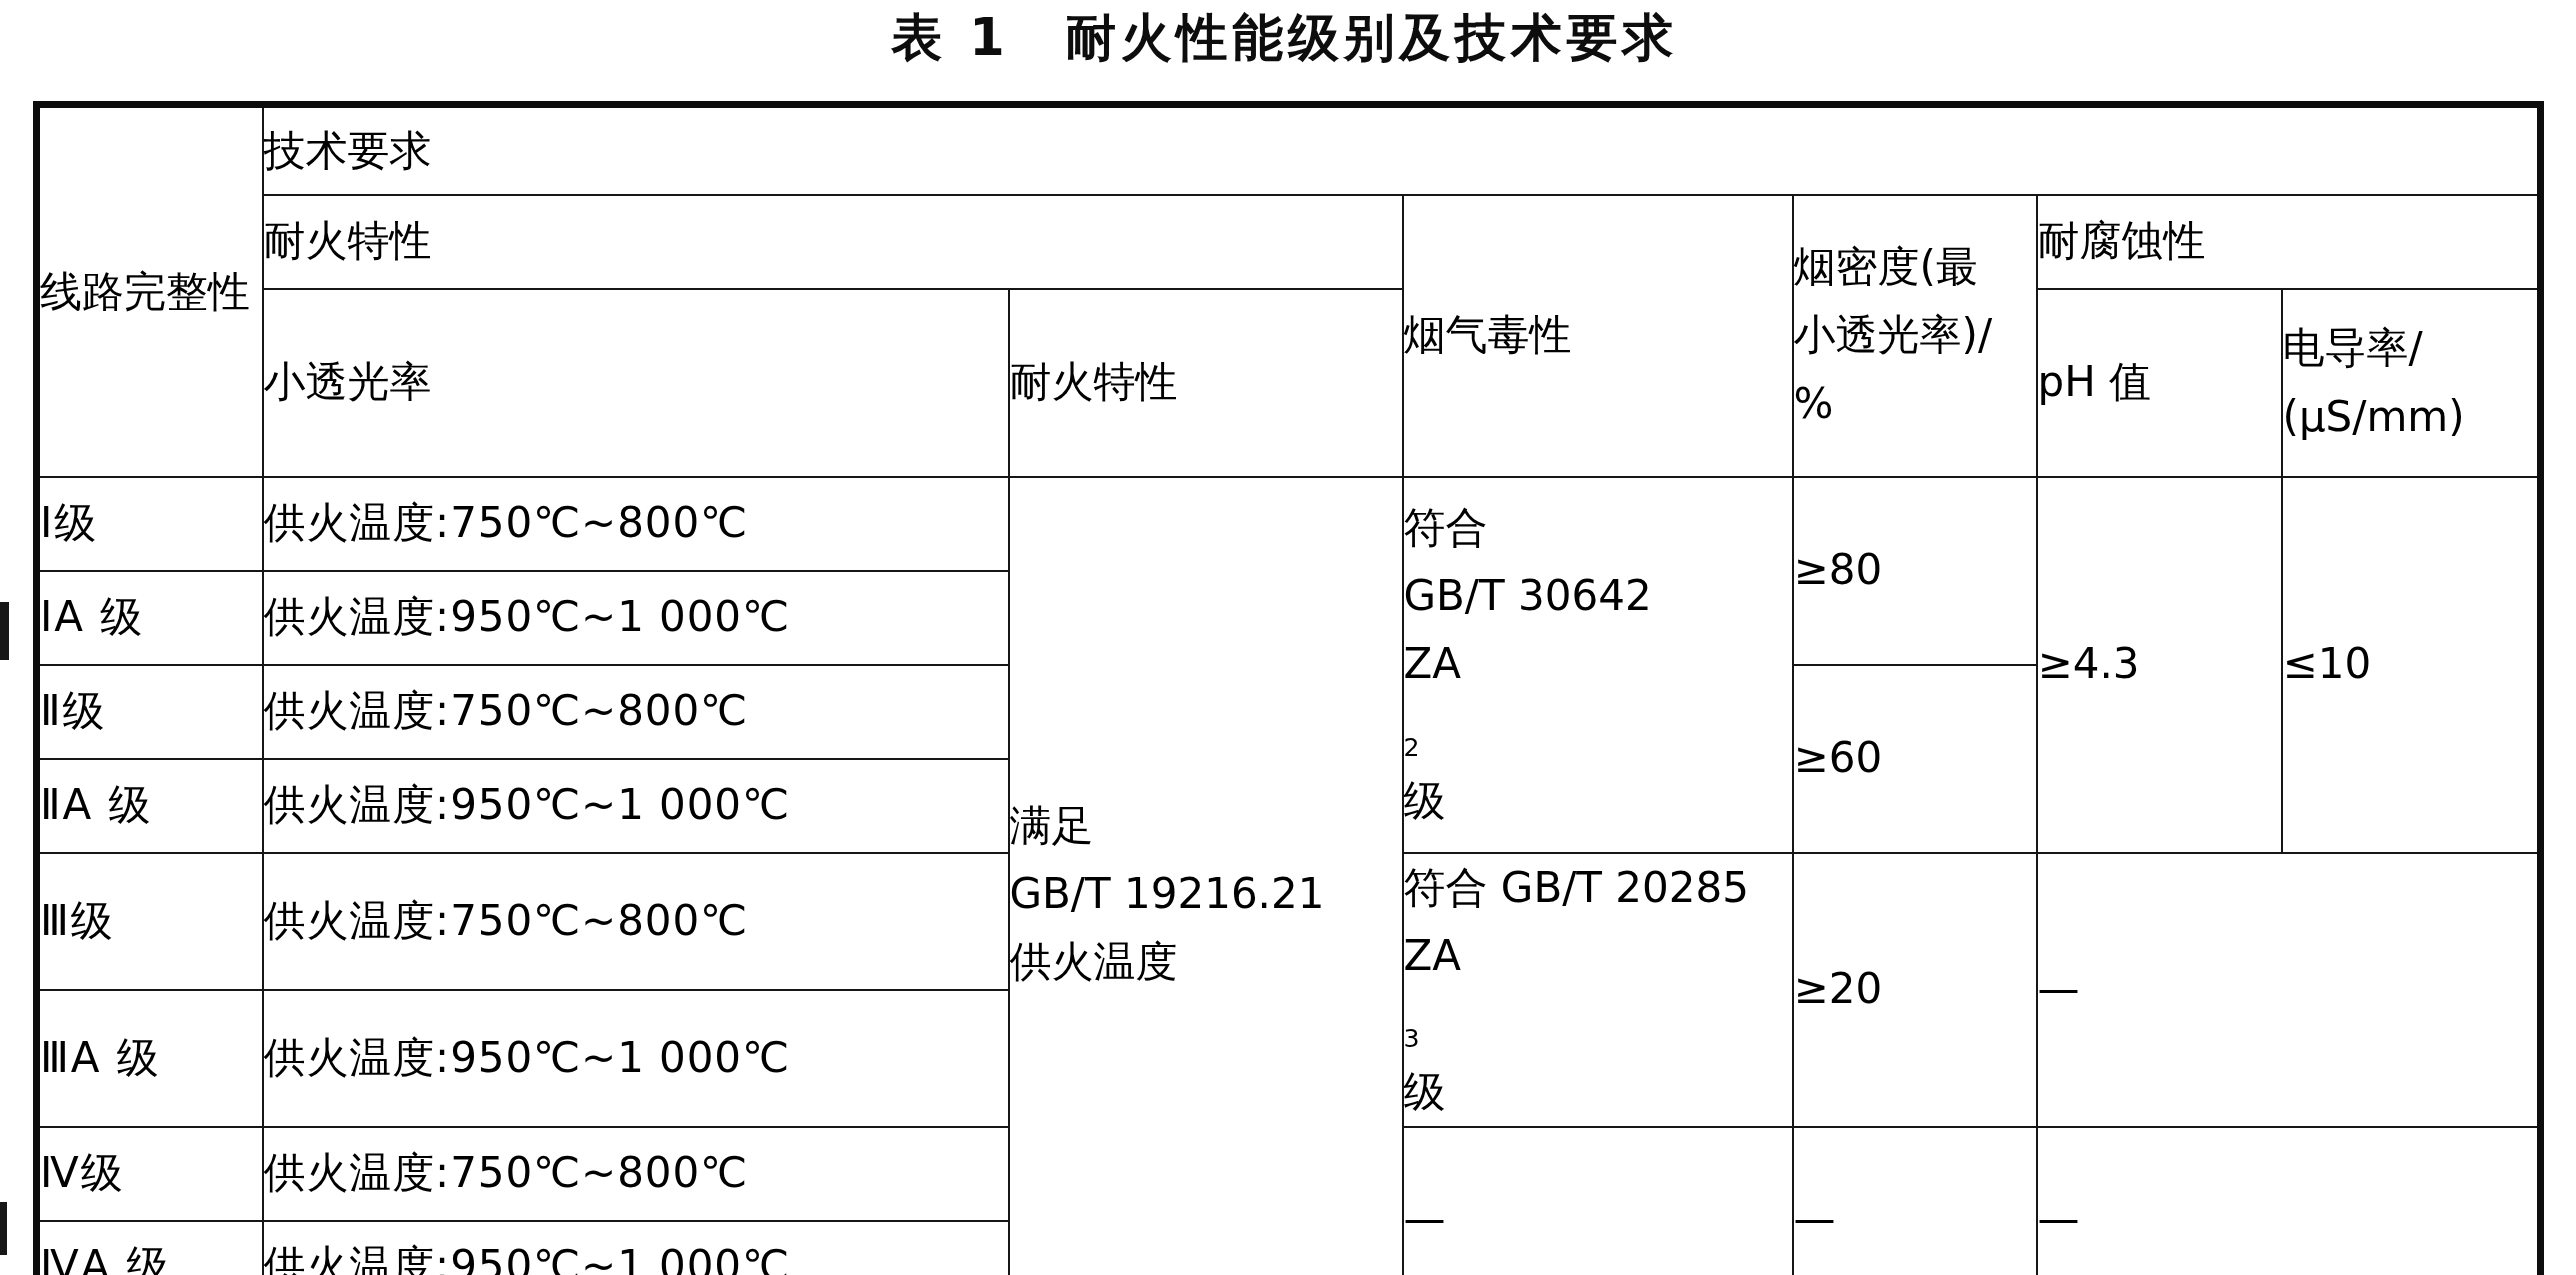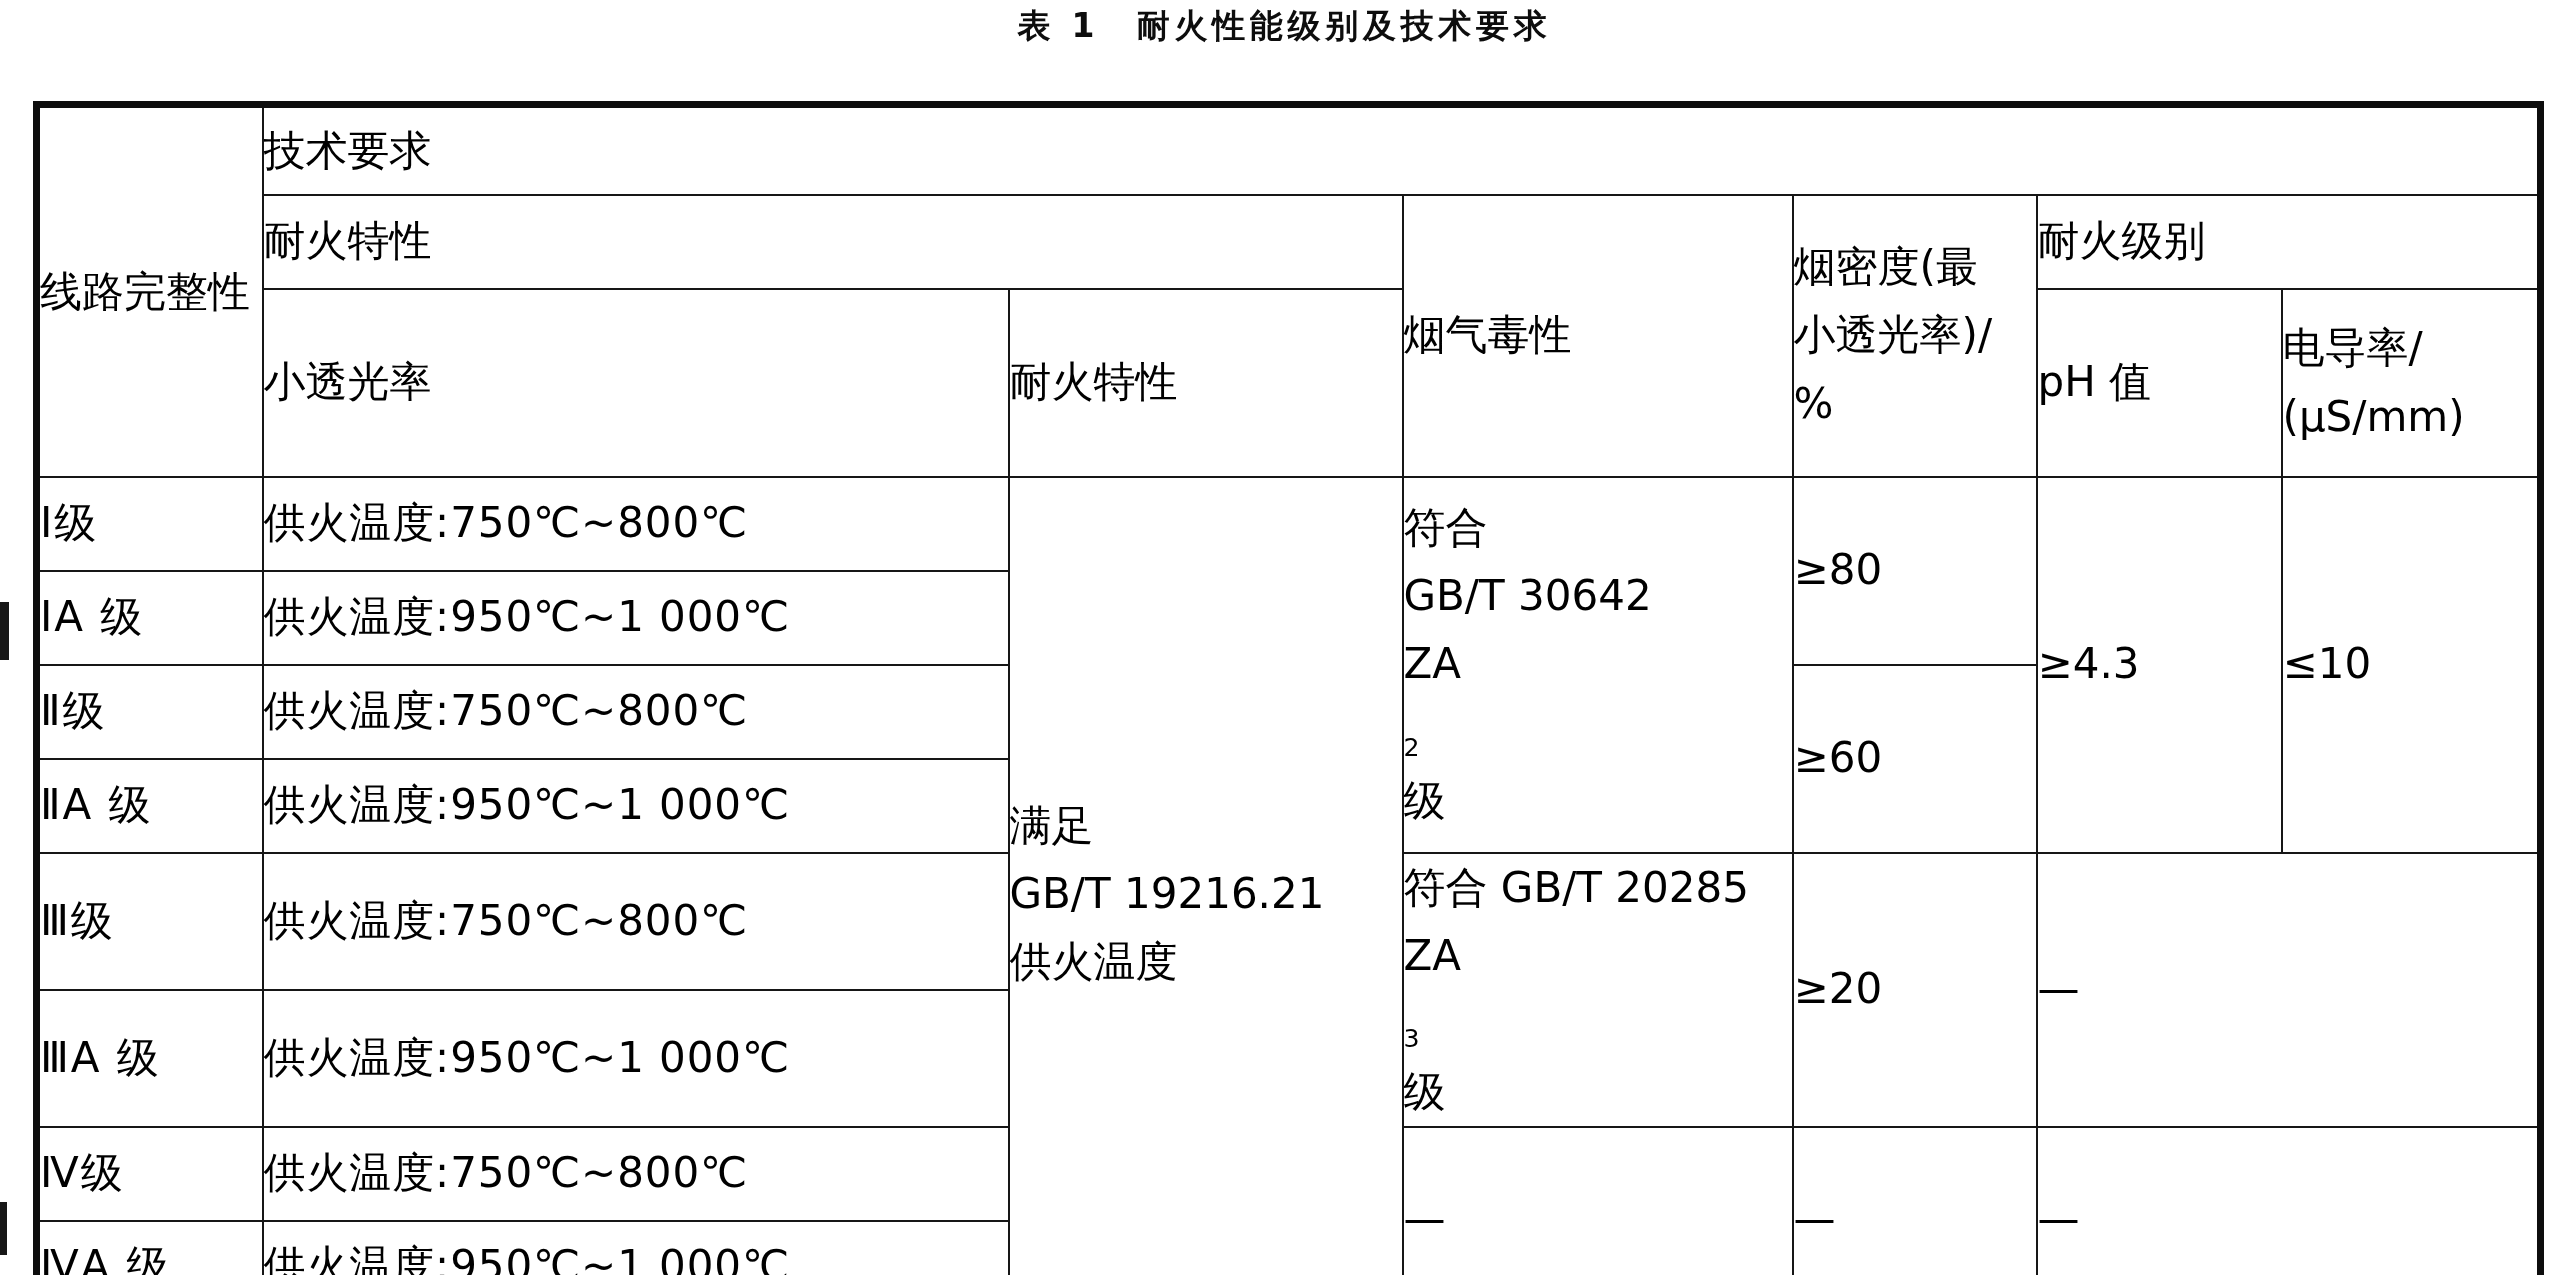--- a/index.html
+++ b/index.html
@@ -5,21 +5,21 @@
   html,body{margin:0;padding:0;}
   body{
     width:2576px;height:1276px;background:#ffffff;
     font-family:"DejaVu Sans","Liberation Sans",sans-serif;
     color:#111111;
     -webkit-font-smoothing:antialiased;
   }
   .page{position:relative;width:2576px;height:1276px;overflow:hidden;background:#ffffff;}
   .doc-title{
     position:absolute;top:3.8px;left:33px;width:2503px;
-    text-align:center;font-size:33px;font-weight:700;letter-spacing:4.7px;
+    text-align:center;font-size:51px;font-weight:700;letter-spacing:4.7px;
     color:#0d0d0d;
   }
   table.tbl{
     position:absolute;left:33px;top:101px;
     width:2503px;height:1162px;
     border-collapse:collapse;table-layout:fixed;
     border:7.5px solid #0d0d0d;
   }
   table.tbl td{
     border:2.8px solid #161616;
@@ -71,21 +71,21 @@
     </tr>
 
     <tr class="hr2">
       <td colspan="2">耐火特性</td>
       <td rowspan="2" class="hsep">烟气毒性</td>
       <td rowspan="2" class="hsep lines dens">
         <span>烟密度(最</span>
         <span>小透光率)/</span>
         <span>%</span>
       </td>
-      <td colspan="2">耐火级别</td>
+      <td colspan="2">耐腐蚀性</td>
     </tr>
 
     <tr class="hr3">
       <td class="hsep">小透光率</td>
       <td class="hsep">耐火特性</td>
       <td class="hsep">pH 值</td>
       <td class="hsep lines">
         <span>电导率/</span>
         <span>(μS/mm)</span>
       </td>

